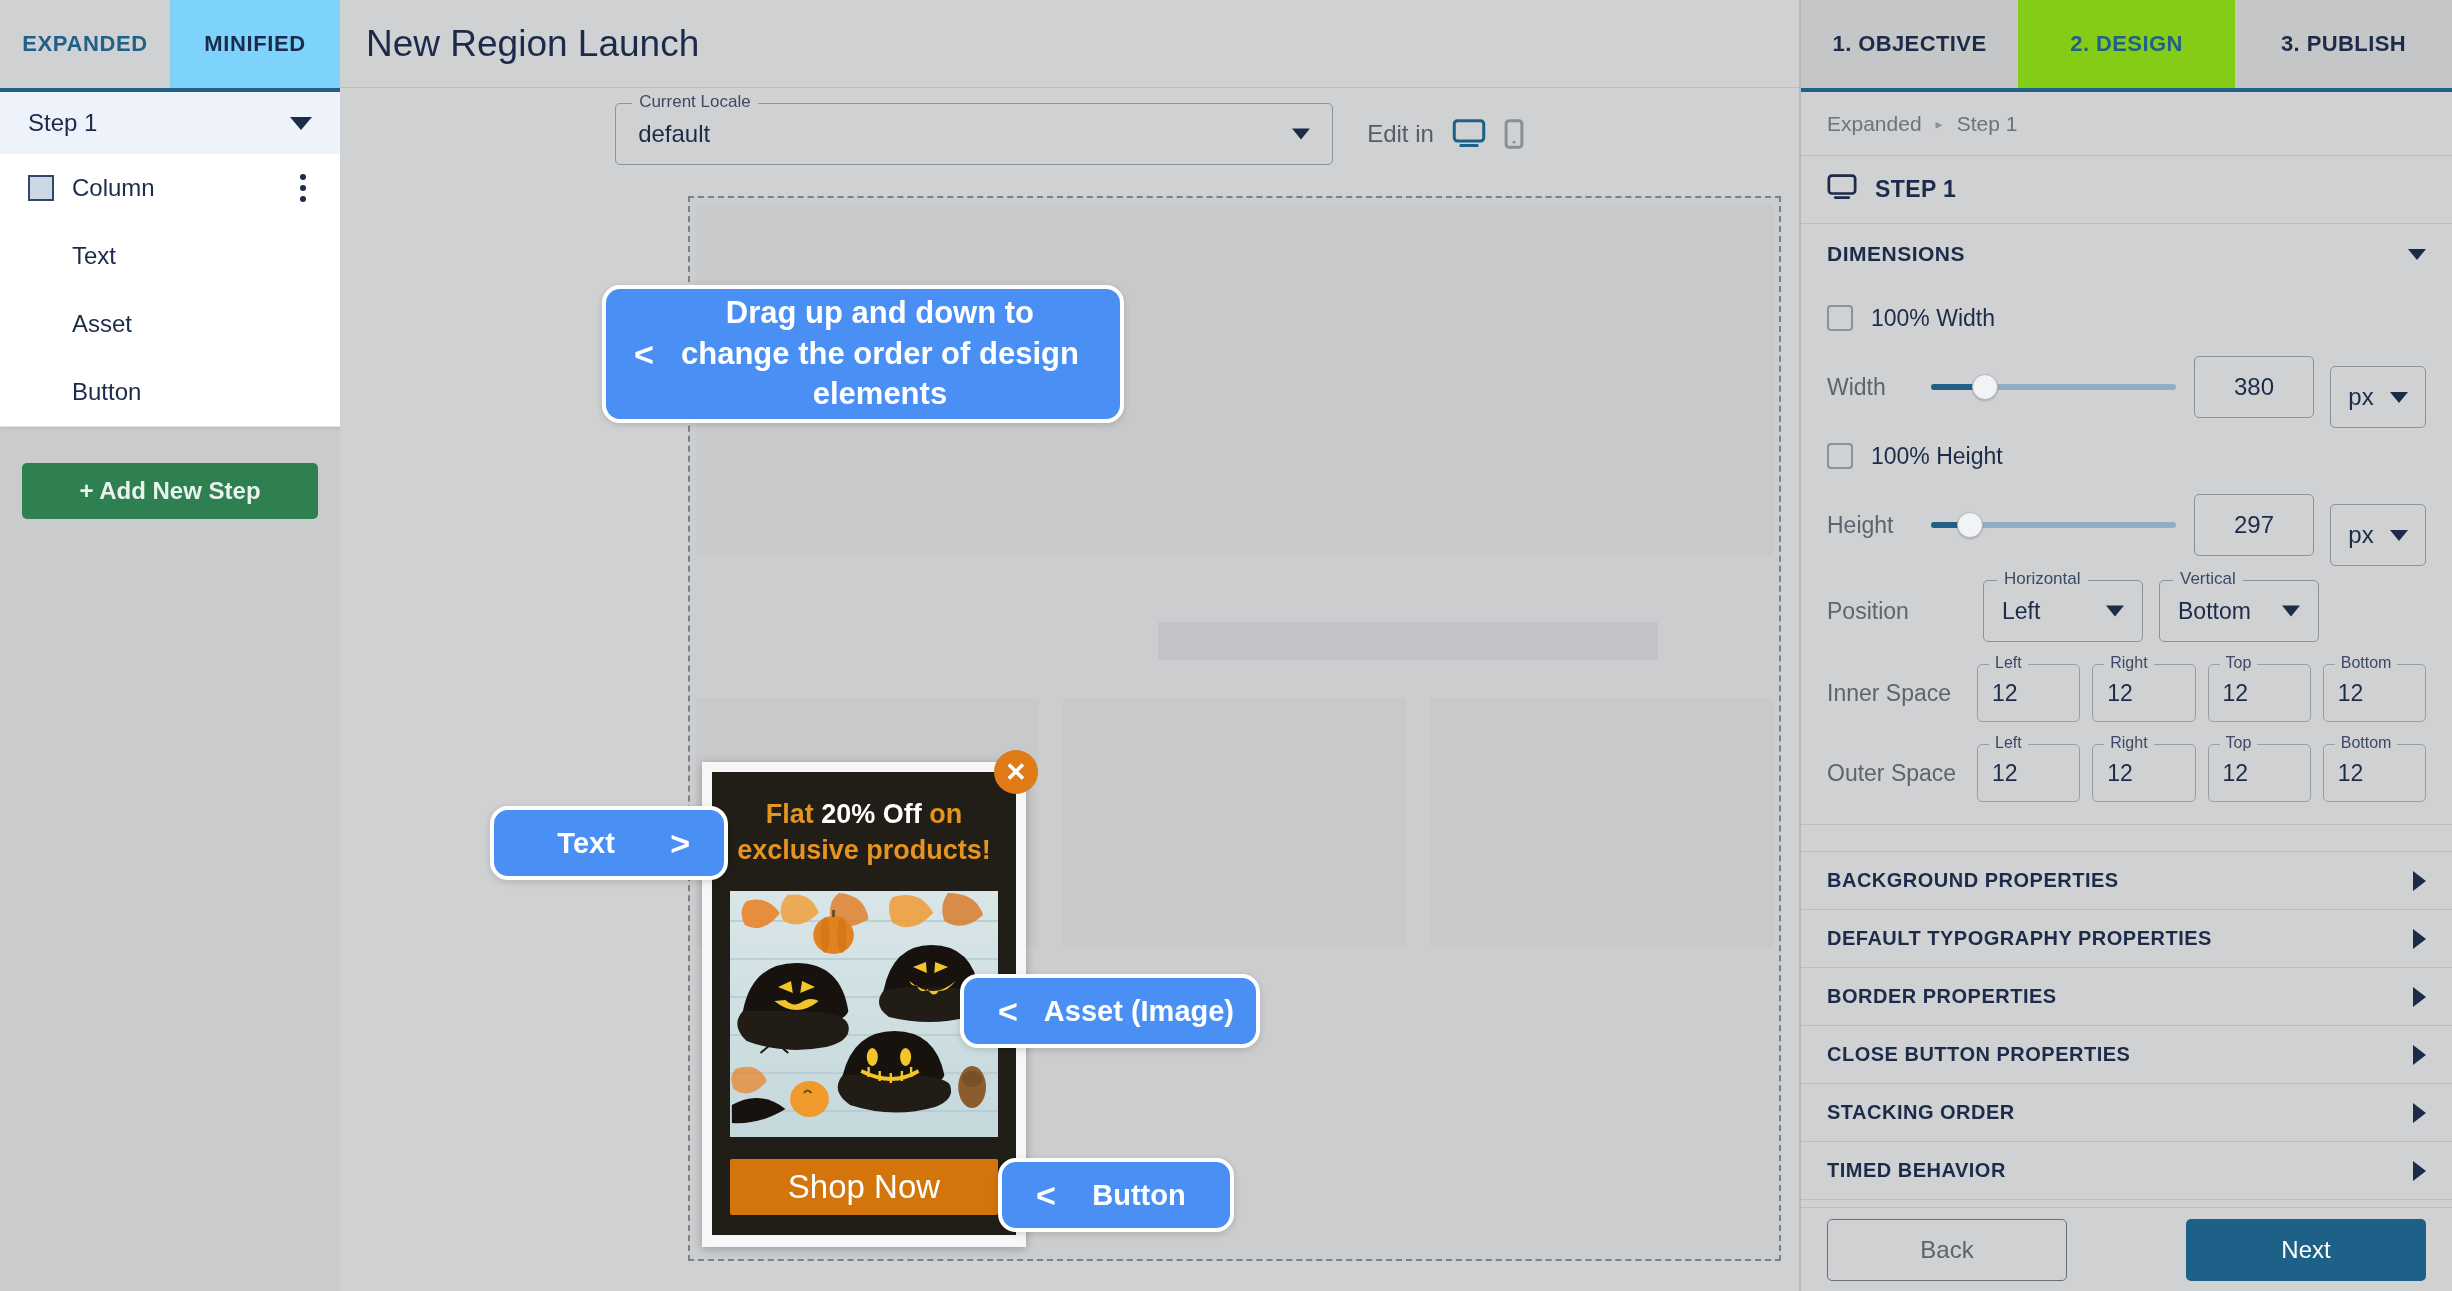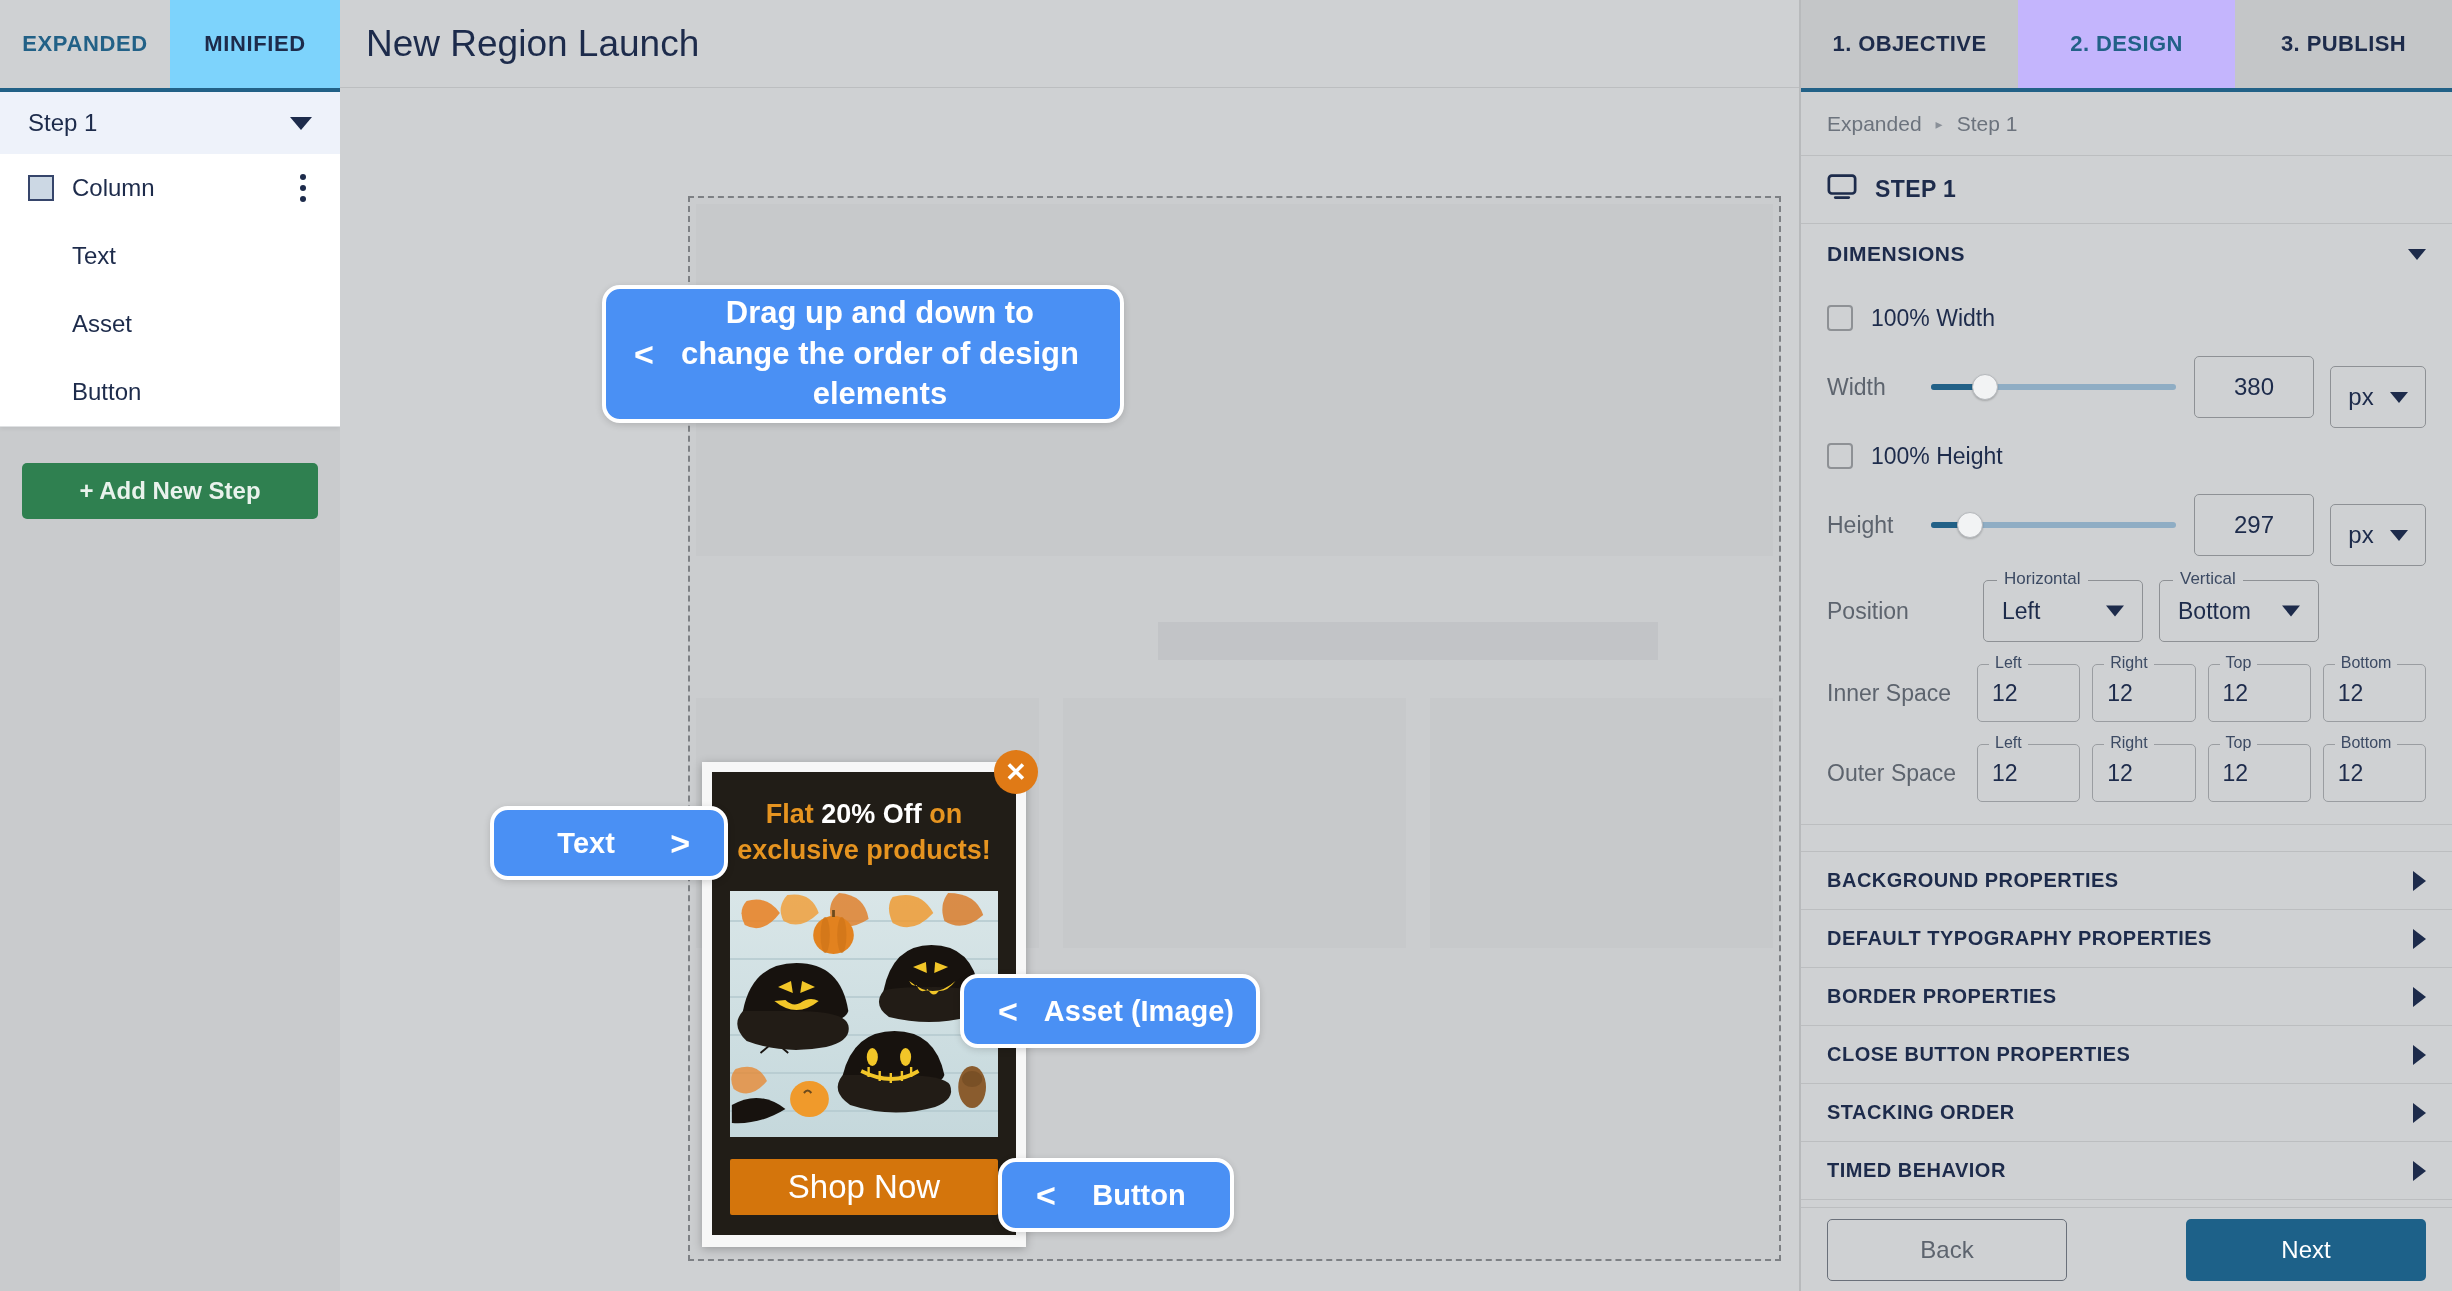--- a/index.html
+++ b/index.html
@@ -169,21 +169,21 @@
     background: #cfd1d3; display: flex; flex-direction: column;
     border-left: 1px solid #b8babc;
   }
   .rp-tabs { display: flex; height: 88px; }
   .rp-tab {
     flex: 1; display: flex; align-items: center; justify-content: center;
     font-size: 22px; font-weight: 700; letter-spacing: .4px;
     color: #1d2b4b; background: #c4c6c8; border: none; cursor: pointer;
     font-family: "Liberation Sans", sans-serif;
   }
-  .rp-tab.active { color: #226187; background: #c4b5fd; }
+  .rp-tab.active { color: #226187; background: #84cc16; }
   .rp-tabs-underline { height: 4px; background: #226187; }
   .rp-breadcrumb {
     height: 64px; display: flex; align-items: center; gap: 14px;
     padding: 0 26px; font-size: 21px; color: #6c737d;
     border-bottom: 1px solid #bcbec0;
   }
   .rp-breadcrumb .sep { font-size: 14px; color: #8a9098; }
   .rp-stephead {
     height: 68px; display: flex; align-items: center; gap: 18px;
     padding: 0 26px; border-bottom: 1px solid #bcbec0;
@@ -330,20 +330,43 @@
       <button class="btn-addstep">+ Add New Step</button>
     </div>
   </div>
 
   <div class="center-panel">
 
     <div class="cp-title-bar">
       <span class="cp-title">New Region Launch</span>
     </div>
 
+    <div class="cp-toolbar">
+      <div class="locale-field">
+        <span class="locale-legend">Current Locale</span>
+        <span class="locale-value">default</span>
+        <span class="caret-down sm locale-caret"></span>
+      </div>
+
+      <div class="edit-in">
+        <span class="edit-in-label">Edit in</span>
+        <span class="icon-btn">
+          <svg width="34" height="30" viewBox="0 0 24 22" fill="none">
+            <rect x="1.2" y="1.2" width="21.6" height="15" rx="2.4" stroke="#1d6189" stroke-width="2.2"></rect>
+            <line x1="6" y1="19.4" x2="18" y2="19.4" stroke="#1d6189" stroke-width="2.2" stroke-linecap="round"></line>
+          </svg>
+        </span>
+        <span class="icon-btn">
+          <svg width="20" height="30" viewBox="0 0 14 22" fill="none">
+            <rect x="1.2" y="1.2" width="11.6" height="19.6" rx="2.2" stroke="#8a8f96" stroke-width="2.2"></rect>
+            <circle cx="7" cy="17" r="1" fill="#8a8f96"></circle>
+          </svg>
+        </span>
+      </div>
+    </div>
 
     <div class="canvas">
       <div class="canvas-hero"></div>
       <div class="canvas-strip"></div>
       <div class="canvas-cols">
         <div class="canvas-col"></div>
         <div class="canvas-col"></div>
         <div class="canvas-col"></div>
       </div>
 

